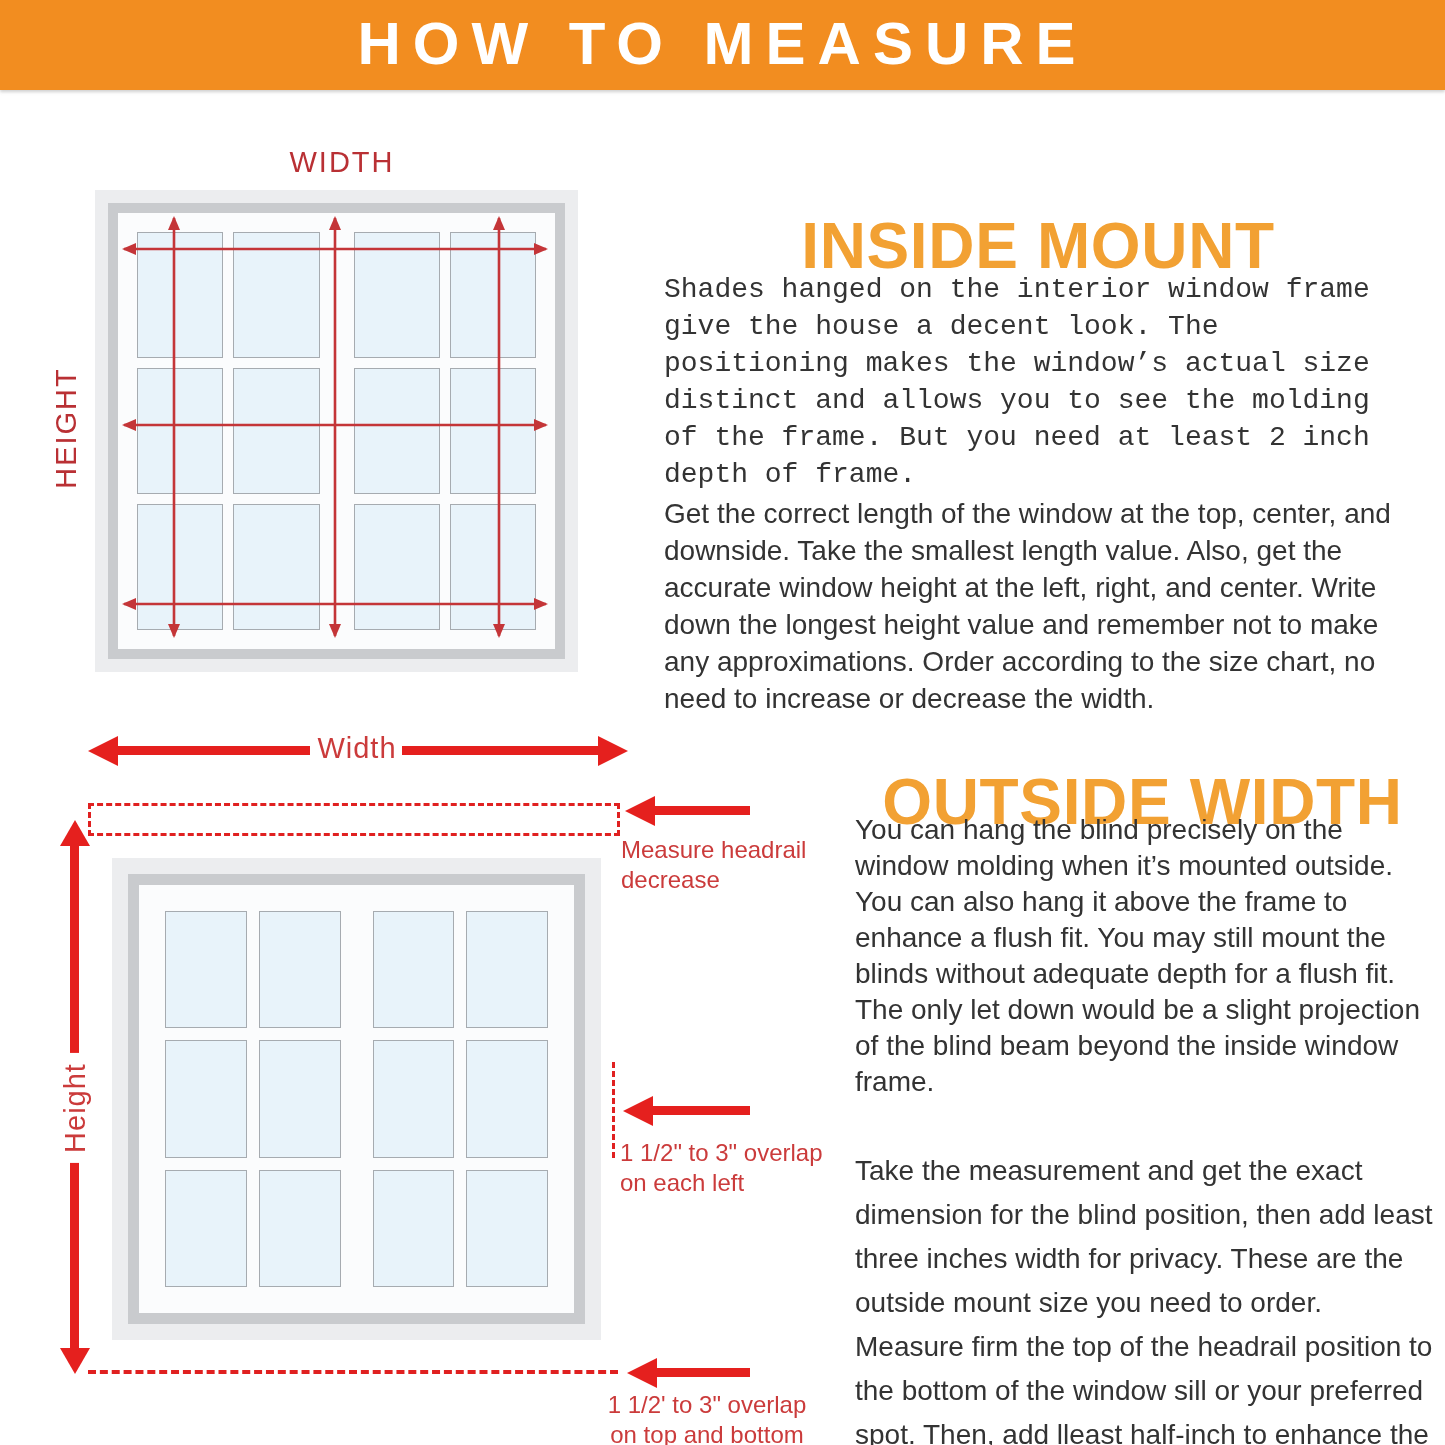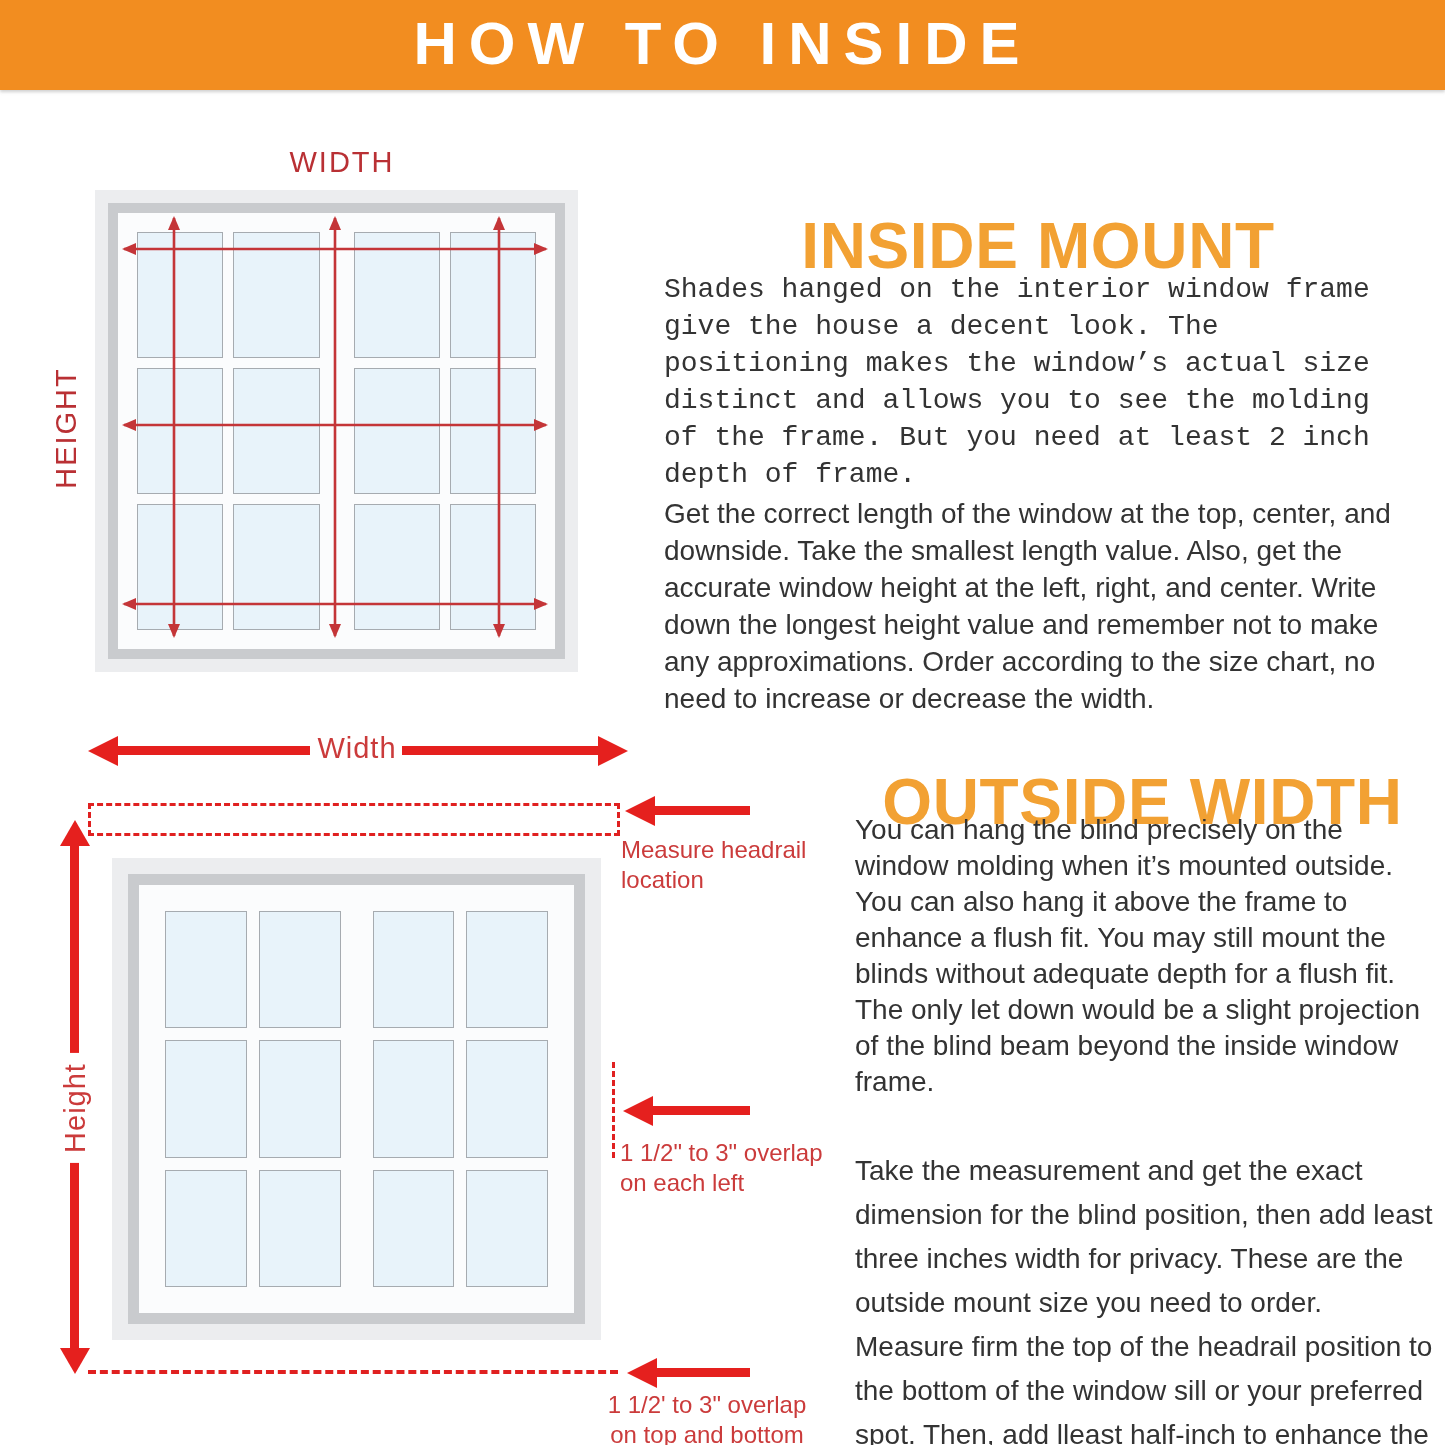--- a/index.html
+++ b/index.html
@@ -95,21 +95,21 @@
   .bottom-dash{left:88px; top:1370px; width:530px;}
   .arrow-bottom{left:657px; top:1368px; width:93px;}
   .lbl-bottom{left:592px; top:1390px; width:230px; text-align:center;}
 </style>
 </head>
 <body>
 
 <div class="page">
 
   <header class="banner">
-    <h1>HOW TO INSIDE</h1>
+    <h1>HOW TO MEASURE</h1>
   </header>
 
   <section>
     <div class="dim-lbl lbl-width-top">WIDTH</div>
     <div class="dim-lbl rot lbl-height-top">HEIGHT</div>
 
     <div class="window win-a">
       <div class="win-band">
         <div class="win-frame">
           <div class="sashes">
@@ -159,21 +159,21 @@
 
   <section>
     <div class="tarrow head-left wr-arrow-left"></div>
     <div class="red-lbl lbl-width-bottom">Width</div>
     <div class="tarrow head-right wr-arrow-right"></div>
 
     <div class="dash-box headrail-box"></div>
     <div class="tarrow head-left arrow-headrail"></div>
     <div class="red-lbl lbl-headrail">
       <div>Measure headrail</div>
-      <div>location</div>
+      <div>decrease</div>
     </div>
 
     <div class="varrow height-arrow"></div>
     <div class="red-lbl rot lbl-height-bottom">Height</div>
 
     <div class="window win-b">
       <div class="win-band">
         <div class="win-frame">
           <div class="sashes">
             <div class="sash">

